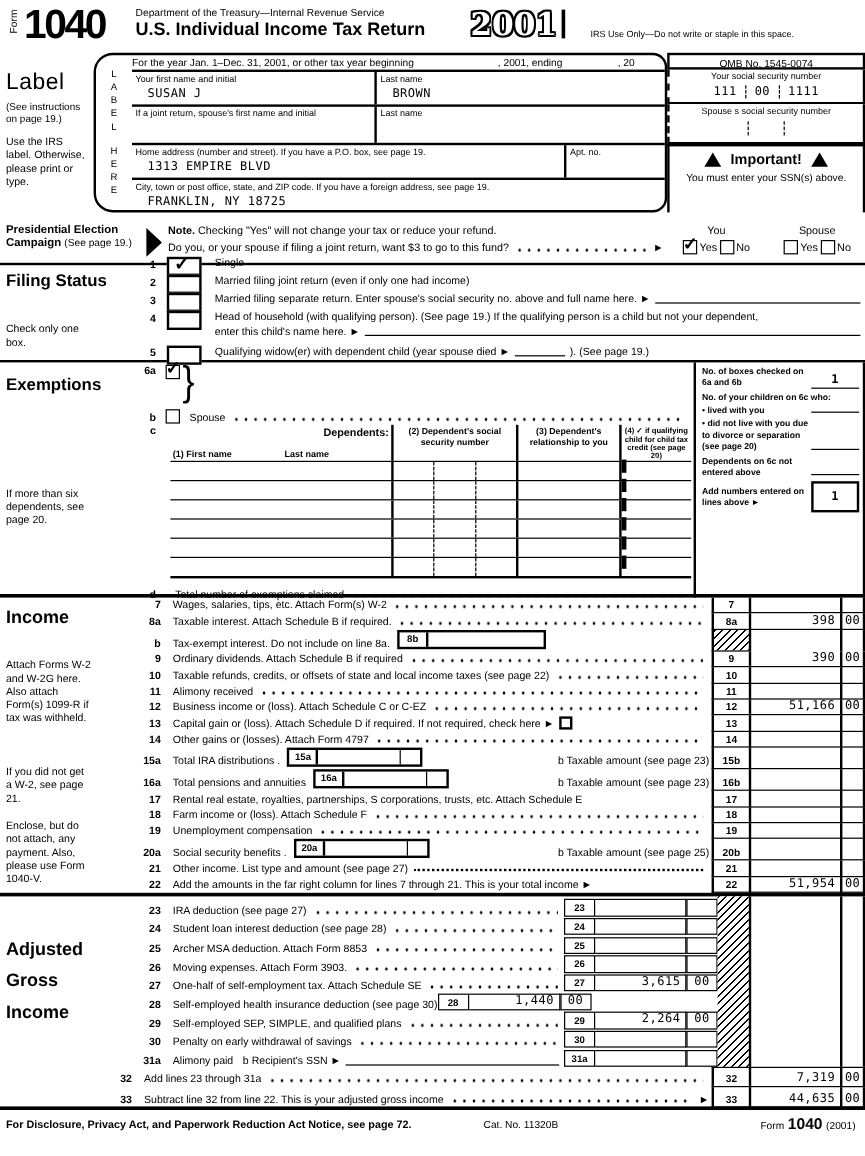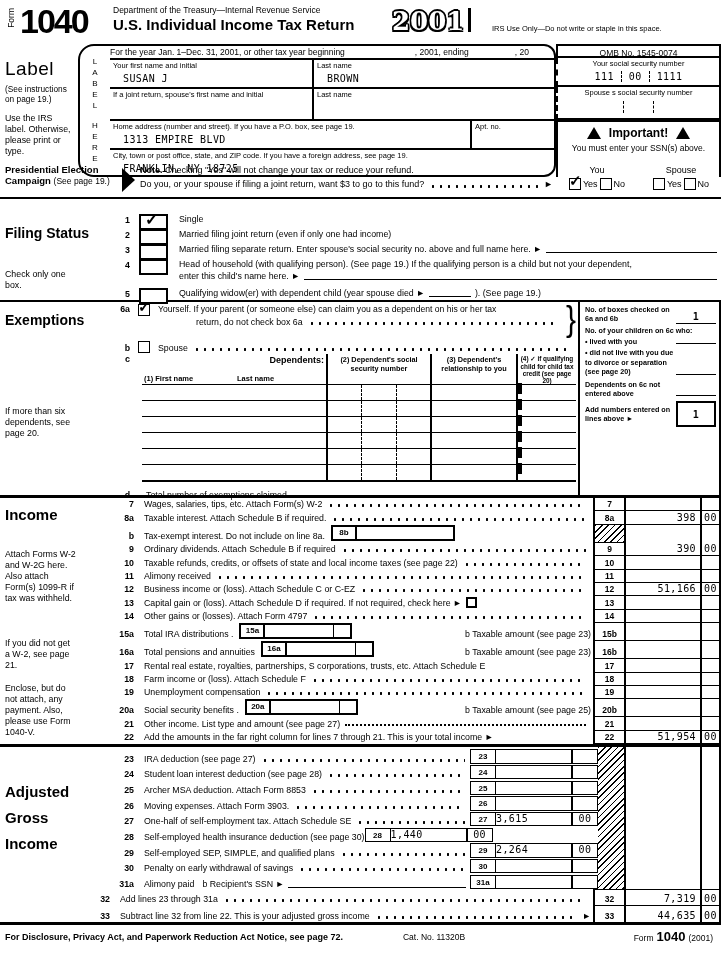--- a/index.html
+++ b/index.html
@@ -53,21 +53,21 @@
   .improw{display:flex;align-items:center;justify-content:center;gap:8px}
   .tri{width:0;height:0;border-left:7px solid transparent;border-right:7px solid transparent;border-bottom:12px solid #000}
   .imptitle{font-size:12px;font-weight:bold}
   .imptext{font-size:8.5px;margin-top:3px;line-height:1.3}
   
   .side{position:absolute;left:5px}
   .sideh{font-size:14px;font-weight:bold}
   .sidenote{font-size:8.8px;line-height:1.25}
   .lblh{font-size:19px;font-weight:normal;letter-spacing:.5px}
   
-  .pres{position:absolute;top:163px;left:0;width:721px;height:36px;border-bottom:2.5px solid #000;box-sizing:border-box}
+  .pres{position:absolute;top:185px;left:0;width:721px;height:36px;border-bottom:2.5px solid #000;box-sizing:border-box}
   .presside{position:absolute;left:5px;top:1px;width:116px;font-size:9.5px;font-weight:bold;line-height:1.2}
   .presseep{font-size:8.5px;font-weight:normal}
   .presarrow{position:absolute;left:122px;top:5px;width:0;height:0;border-top:12px solid transparent;border-bottom:12px solid transparent;border-left:13px solid #000}
   .presmain{margin-left:140px;padding-top:2px}
   .presl1{display:flex;align-items:flex-end}
   .presl2{display:flex;align-items:center;margin-top:3px}
   .youcol{width:88px;text-align:center;flex:none}
   .spcol{width:80px;text-align:center;flex:none}
   .cbgrp{width:88px;display:flex;align-items:center;justify-content:center;gap:2px;flex:none}
   .cbgrp2{width:80px;display:flex;align-items:center;justify-content:center;gap:2px;flex:none}
@@ -144,21 +144,21 @@
   .btext{margin-left:auto;padding-left:5px;white-space:nowrap;flex:none}
   .leader{flex:1;border-bottom:2.5px dotted #000;height:0;margin:0 5px 3px 5px;align-self:flex-end}
   .cbsm{width:11px;height:11px;border:2px solid #000;flex:none;margin:0 2px 0 4px;box-sizing:border-box}
   
   .agi{position:absolute;top:747px;left:0;width:721px;height:178px;border-bottom:3px solid #000;box-sizing:border-box}
   .agitop{display:flex;height:142px}
   .aleft{flex:1;margin-left:110px;display:flex;flex-direction:column;padding-top:1px}
   .arow{display:flex;align-items:flex-end;flex:1;font-size:8.8px;padding-bottom:0}
   .arow .n{width:24px;font-weight:bold;text-align:right;margin-right:10px;flex:none}
   .s1{width:26px;border:1.2px solid #000;box-sizing:border-box;font-weight:bold;font-size:8px;text-align:center;height:14.5px;line-height:14px;flex:none}
-  .s2{width:76px;border:1.2px solid #000;border-left:none;box-sizing:border-box;height:14.5px;padding-right:4px;flex:none}
+  .s2{width:76px;border:1.2px solid #000;border-left:none;box-sizing:border-box;height:14.5px;text-align:right;padding-right:4px;flex:none}
   .s3{width:26px;border:1.2px solid #000;border-left:1.2px solid #000;box-sizing:border-box;height:14.5px;text-align:center;flex:none}
   .hatchband{width:26px;background:repeating-linear-gradient(135deg,#000 0 1.2px,#fff 1.2px 4.5px);flex:none}
   .aright{width:97px;display:flex;flex:none}
   .ta{flex:1;border-left:2px solid #000}
   .tc{width:21px;border-left:2px solid #000;border-right:2.5px solid #000;box-sizing:border-box}
   .agirow{display:flex;align-items:stretch;height:17px}
   
   .foot{position:absolute;top:929px;left:0;width:721px;display:flex;align-items:center}
   .footl{margin-left:5px;font-weight:bold;font-size:9px}
   .footc{margin-left:60px;font-size:8.5px}
@@ -352,27 +352,20 @@
 
   <div class="exem">
     <div class="side" style="top:10px">
       <div class="sideh">Exemptions</div>
       <div class="sidenote" style="margin-top:78px;width:72px">If more than six dependents, see page 20.</div>
     </div>
     <div class="emain">
       <div class="erow e6a">
         <span class="n">6a</span>
         <span class="cb on"></span>
-        <span class="e6ablock">
-          <span style="font-size:8.6px">Yourself. If your parent (or someone else) can claim you as a dependent on his or her tax</span>
-          <span class="l2">
-              <span>return, do not check box 6a</span>
-              <span class="dots"></span>
-            </span>
-        </span>
         <span class="brace">}</span>
       </div>
       <div class="erow e6b">
         <span class="n">b</span>
         <span class="cb"></span>
         <span style="margin-left:8px">Spouse</span>
         <span class="dots"></span>
       </div>
       <div style="display:flex;margin-top:1px">
         <span class="n" style="width:20px;text-align:right;margin-right:8px;font-weight:bold;flex:none">c</span>

